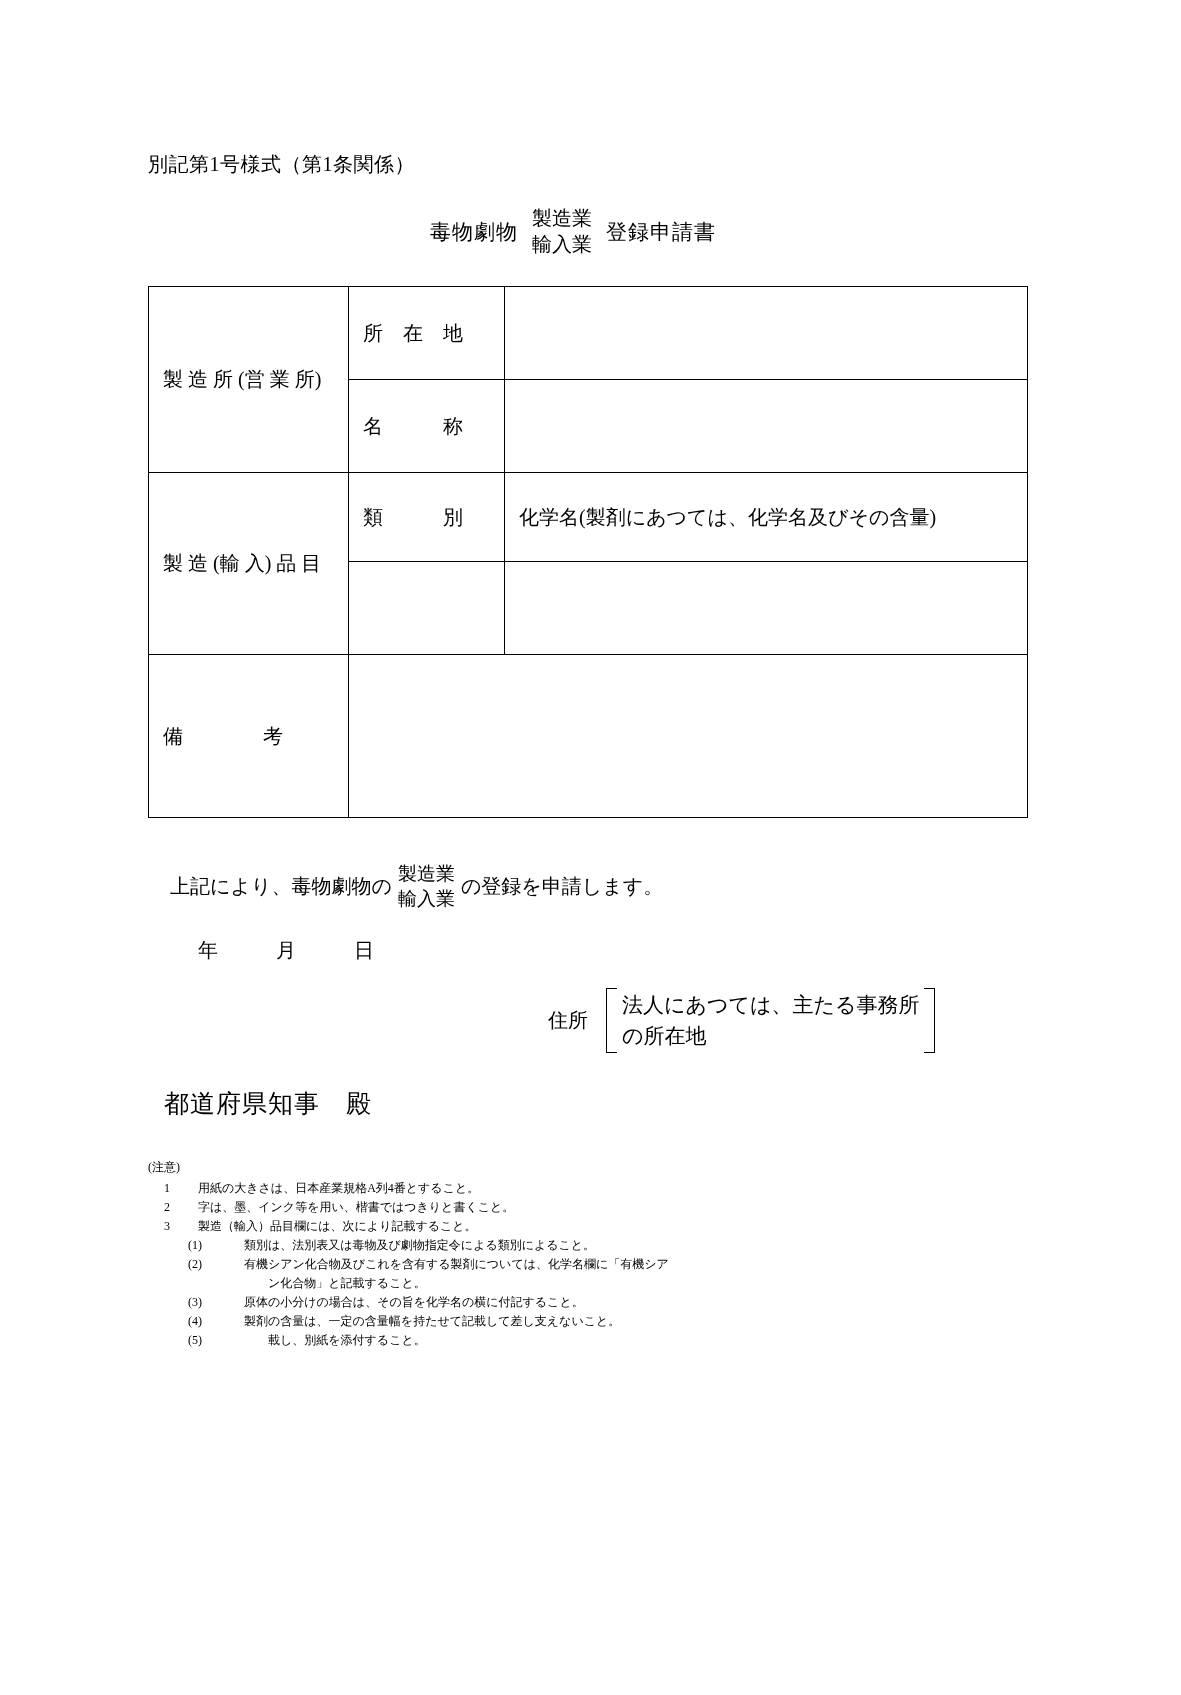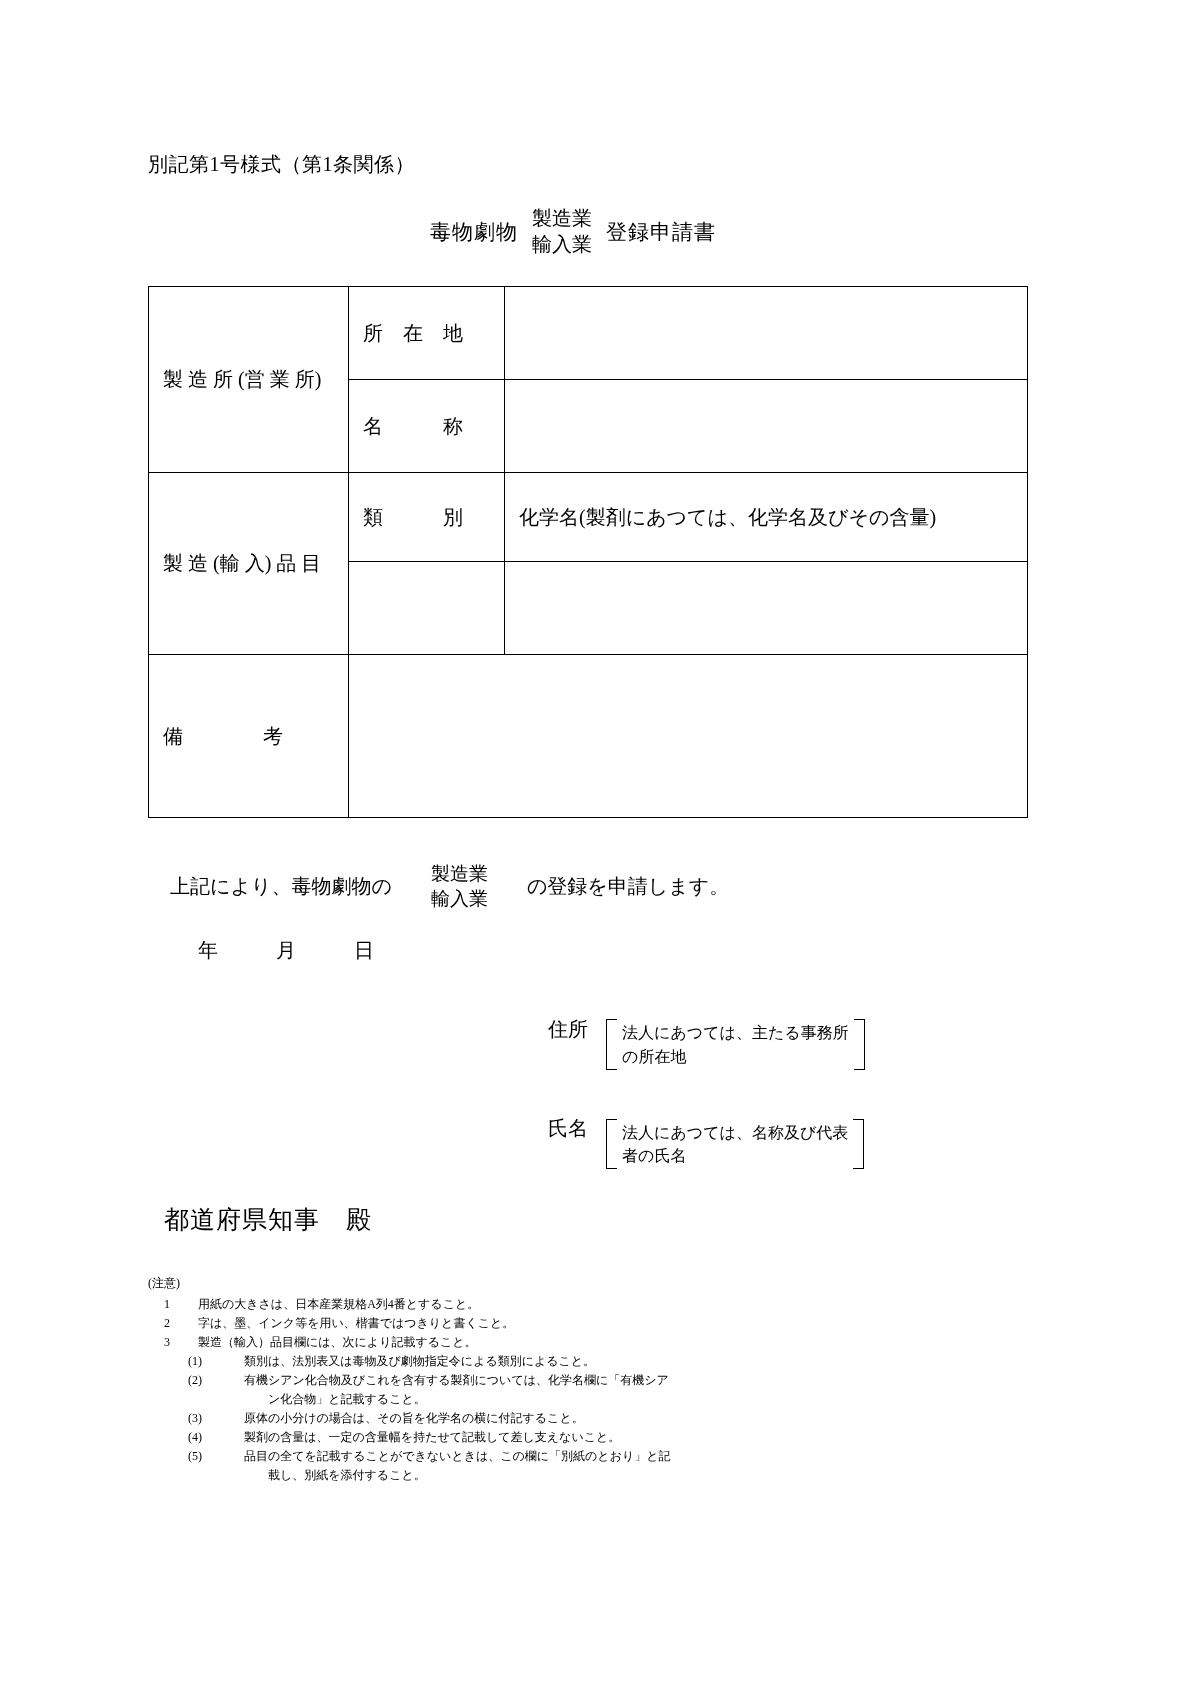--- a/index.html
+++ b/index.html
@@ -91,21 +91,20 @@
   .h-blank { height: 92px; }
   .h-biko  { height: 162px; text-align: right; }
 
   
   .decl {
     margin-top: 44px;
     margin-left: 22px;
     display: flex;
     align-items: center;
     font-size: 20px;
-    gap: 33px;
   }
   .decl-stack {
     display: flex;
     flex-direction: column;
     align-items: center;
     line-height: 1.3;
     margin: 0 6px;
     font-size: 19px;
   }
   .date-line {
@@ -129,23 +128,22 @@
     margin-bottom: 18px;
   }
   .sign-label {
     font-size: 20px;
     width: 58px;
     flex: 0 0 auto;
   }
   .bracket {
     position: relative;
     padding: 2px 16px 2px 16px;
-    font-size: 16px;
+    font-size: 21px;
     line-height: 1.45;
-    margin-top: 31px;
   }
   .bracket::before,
   .bracket::after {
     content: "";
     position: absolute;
     top: 0;
     bottom: 0;
     width: 10px;
     border-top: 1.6px solid #000;
     border-bottom: 1.6px solid #000;
@@ -275,27 +273,20 @@
     </div>
 
     <div class="sign-block">
       <div class="sign-row">
         <span class="sign-label">住所</span>
         <span class="bracket">
           <span>法人にあつては、主たる事務所</span><br>
           <span>の所在地</span>
         </span>
       </div>
-      <div class="sign-row">
-        <span class="sign-label">氏名</span>
-        <span class="bracket">
-          <span>法人にあつては、名称及び代表</span><br>
-          <span>者の氏名</span>
-        </span>
-      </div>
     </div>
 
     <div class="governor">都道府県知事　殿</div>
 
     <div class="notes">
       <div class="notes-title">(注意)</div>
 
       <div class="note-item">
         <span class="note-num">1</span>
         <span class="note-text">用紙の大きさは、日本産業規格A列4番とすること。</span>
@@ -320,18 +311,18 @@
       <div class="sub-item">
         <span class="sub-num">(3)</span>
         <span class="sub-text"><span>原体の小分けの場合は、その旨を化学名の横に付記すること。</span></span>
       </div>
       <div class="sub-item">
         <span class="sub-num">(4)</span>
         <span class="sub-text"><span>製剤の含量は、一定の含量幅を持たせて記載して差し支えないこと。</span></span>
       </div>
       <div class="sub-item">
         <span class="sub-num">(5)</span>
-        <span class="sub-text"><span>品目の全てを記載することができないときは、この欄に「別紙のとおり」と記</span><span class="cont">載し、別紙を添付すること。</span></span>
+        <span class="sub-text"><span class="cont">載し、別紙を添付すること。</span></span>
       </div>
     </div>
 
   </div>
 </div>
 
 </body></html>

